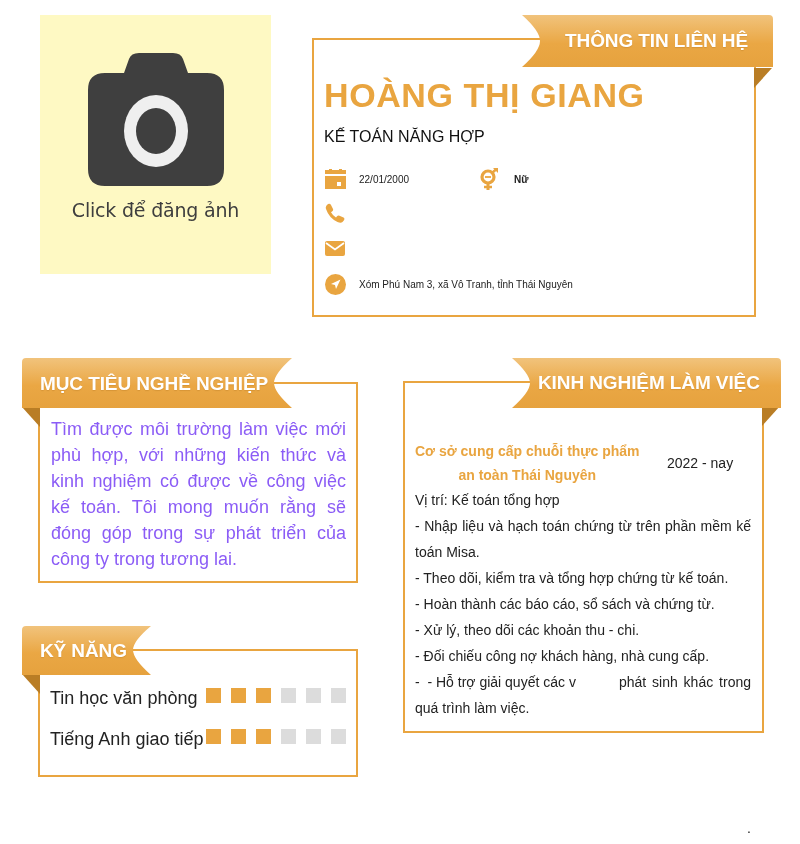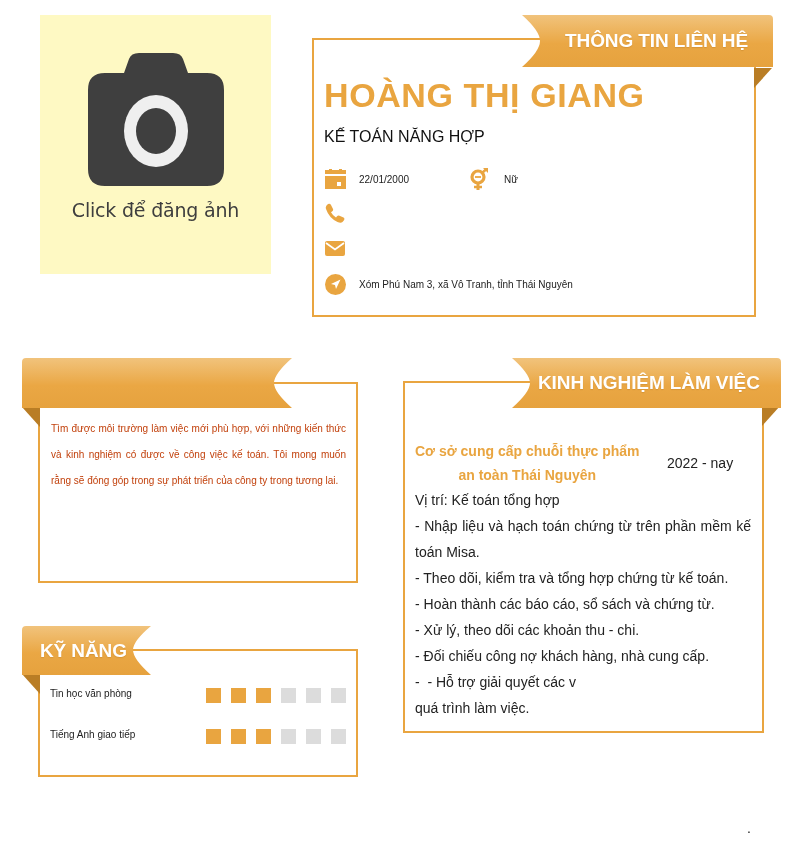--- a/index.html
+++ b/index.html
@@ -24,23 +24,23 @@
   .ribbon .txt { position: relative; z-index: 2; white-space: nowrap; letter-spacing: -0.1px;
     text-shadow: 0 1px 1px rgba(160,100,20,0.25); }
   .fold { position: absolute; z-index: 2; }
 
   
   .name { left: 324px; top: 76px; font-size: 34px; font-weight: bold; color: #e9a540; letter-spacing: 0.6px; }
   .jobtitle { left: 324px; top: 128px; font-size: 16px; color: #111; }
   .info-row { position: absolute; display: flex; align-items: center; font-size: 10px; color: #222; }
   .info-row .ico { width: 22px; height: 22px; display: flex; align-items: center; justify-content: center; margin-right: 13px; }
 
-  .para { position: absolute; font-size: 10px; line-height: 26px; color: #c2410c; text-align: justify; }
-
-  .skill-label { position: absolute; font-size: 10px; color: #222; }
+  .para { position: absolute; font-size: 18px; line-height: 26px; color: #8b5cf6; text-align: justify; }
+
+  .skill-label { position: absolute; font-size: 18px; color: #222; }
   .dots { position: absolute; display: flex; gap: 10px; }
   .dot { width: 15px; height: 15px; background: #dcdcdc; }
   .dot.on { background: #e9a540; }
 
   .exp-company { position: absolute; font-size: 14px; font-weight: bold; color: #e9a540; line-height: 24px; }
   .exp-date { position: absolute; font-size: 14px; color: #222; }
   .exp-lines { position: absolute; font-size: 14px; line-height: 26px; color: #222; }
   .exp-lines div { text-align: justify; }
   .gap { display: inline-block; width: 42px; }
 </style>
@@ -84,21 +84,21 @@
     <svg width="21" height="20" viewBox="0 0 21 20">
         <rect x="0" y="1" width="21" height="4" fill="#e9a540"></rect>
         <rect x="0" y="7" width="21" height="13" fill="#e9a540"></rect>
         <rect x="4" y="0" width="3" height="3" fill="#e9a540"></rect>
         <rect x="14" y="0" width="3" height="3" fill="#e9a540"></rect>
         <rect x="12" y="13" width="4" height="4" fill="#fff"></rect>
       </svg>
   </span>
   <span>22/01/2000</span>
 </div>
-<div class="info-row" style="left:469px; top:168px;">
+<div class="info-row" style="left:479px; top:168px;font-weight:bold;">
   <span class="ico">
     <svg width="20" height="22" viewBox="0 0 20 22">
         <circle cx="8" cy="9" r="6" fill="none" stroke="#e9a540" stroke-width="3.2"></circle>
         <line x1="8" y1="15" x2="8" y2="22" stroke="#e9a540" stroke-width="3"></line>
         <line x1="4" y1="19" x2="12" y2="19" stroke="#e9a540" stroke-width="2.5"></line>
         <line x1="12" y1="5" x2="17" y2="0.5" stroke="#e9a540" stroke-width="2.5"></line>
         <polygon points="13,0 18,0 18,5" fill="#e9a540"></polygon>
         <line x1="5" y1="9" x2="11" y2="9" stroke="#e9a540" stroke-width="1.8"></line>
       </svg>
   </span>
@@ -141,20 +141,21 @@
   <svg class="bg" width="270" height="50" viewBox="0 0 270 50" preserveAspectRatio="none">
     <defs>
         <linearGradient id="g2" x1="0" y1="0" x2="0" y2="1">
           <stop offset="0" stop-color="#f1c37c"></stop>
           <stop offset="0.55" stop-color="#eaa744"></stop>
           <stop offset="1" stop-color="#e6a23e"></stop>
         </linearGradient>
       </defs>
     <path d="M0,4 Q0,0 4,0 L270,0 Q252,16 252,25 Q252,34 270,50 L0,50 Z" fill="url(#g2)"></path>
   </svg>
+  <span class="txt" style="margin-left:18px;">MỤC TIÊU NGHỀ NGHIỆP</span>
 </div>
 <div class="para" style="left:51px; top:416px; width:295px;">Tìm được môi trường làm việc mới phù hợp, với những kiến thức và kinh nghiệm có được về công việc kế toán. Tôi mong muốn rằng sẽ đóng góp trong sự phát triển của công ty trong tương lai.</div>
 
 <div class="box" style="left:38px; top:649px; width:320px; height:128px;"></div>
 <div class="fold" style="left:22px; top:674px; width:18px; height:20px;">
   <svg width="18" height="20">
       <polygon points="0,0 18,0 18,20" fill="#b97d25"></polygon>
     </svg>
 </div>
 <div class="ribbon" style="left:22px; top:626px; width:129px; height:49px;">
@@ -219,17 +220,18 @@
 <div class="exp-lines" style="left:415px; top:487px; width:336px;">
   <div>Vị trí: Kế toán tổng hợp</div>
   <div>- Nhập liệu và hạch toán chứng từ trên phần mềm kế toán Misa.</div>
   <div>- Theo dõi, kiểm tra và tổng hợp chứng từ kế toán.</div>
   <div>- Hoàn thành các báo cáo, sổ sách và chứng từ.</div>
   <div>- Xử lý, theo dõi các khoản thu - chi.</div>
   <div>- Đối chiếu công nợ khách hàng, nhà cung cấp.</div>
   <div style="display:flex; justify-content:space-between;">
     <span style="white-space:pre;">-  - Hỗ trợ giải quyết các v</span>
     <span class="gap"></span>
+    <span style="white-space:pre; word-spacing:2px;">phát sinh khác trong</span>
   </div>
   <div>quá trình làm việc.</div>
 </div>
 
 <div class="abs" style="left:747px; top:820px; font-size:14px; color:#222;">.</div>
 
 </body></html>

